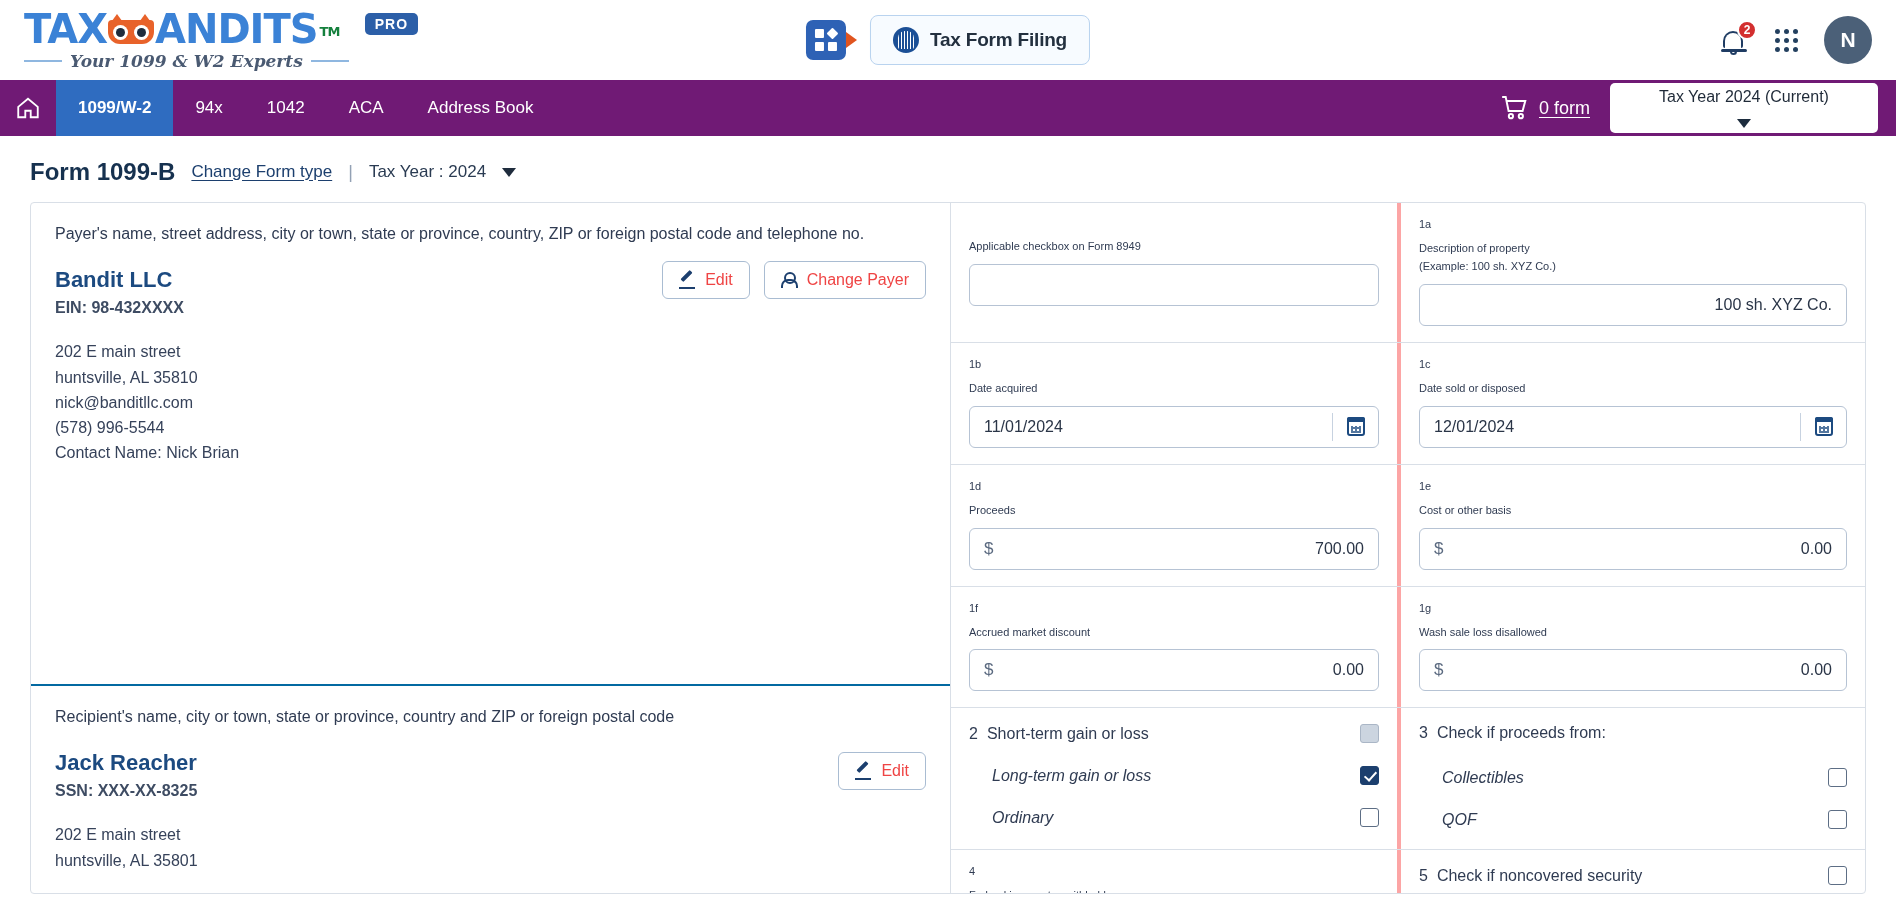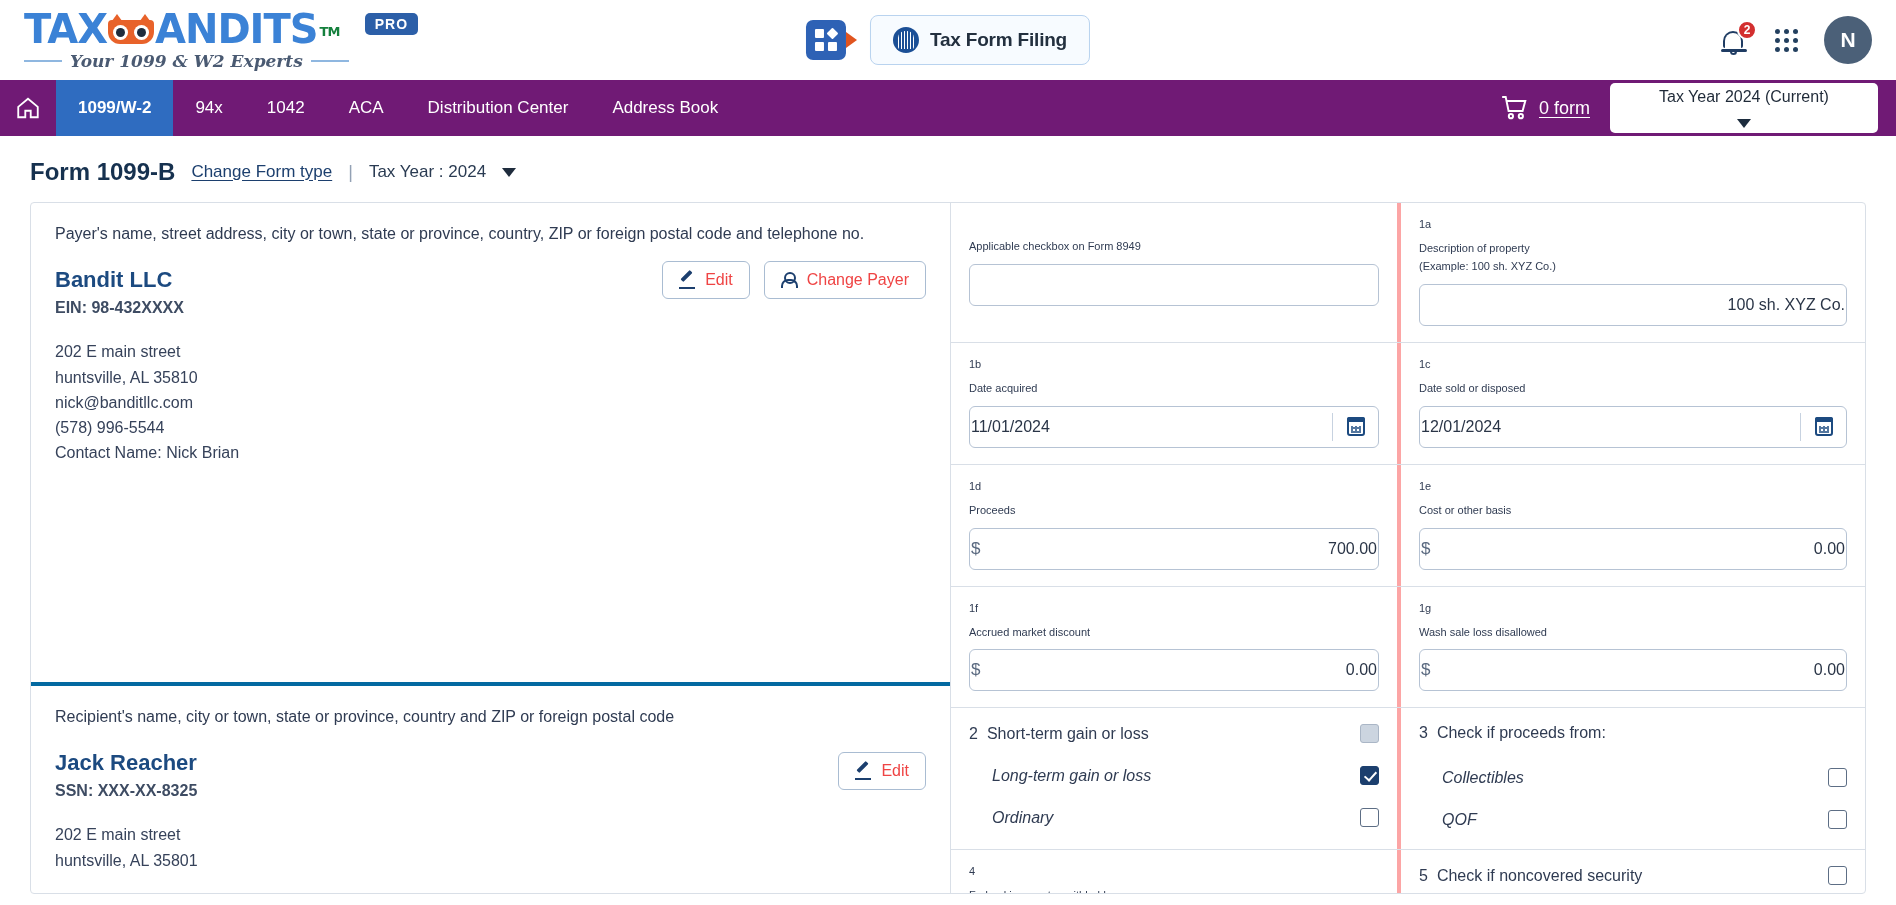--- a/index.html
+++ b/index.html
@@ -298,21 +298,21 @@
     overflow: hidden;
   }
   .left-col {
     width: 920px;
     border-right: 1px solid #d9dfe7;
     display: flex; flex-direction: column;
   }
   .right-col { flex: 1; display: flex; flex-direction: column; }
 
   .party-block { padding: 20px 24px; position: relative; }
-  .party-block.payer { border-bottom: 4px solid #0369a1; height: 540px; }
+  .party-block.payer { border-bottom: 2px solid #0369a1; height: 540px; }
   .party-caption { font-size: 16px; color: #2f3b52; line-height: 1.4; }
   .party-name {
     font-size: 22px; font-weight: 700; color: #1c4a80;
     margin-top: 22px;
   }
   .party-id { font-size: 16px; font-weight: 600; color: #3e4c63; margin-top: 6px; }
   .party-lines { margin-top: 22px; font-size: 16px; line-height: 1.58; color: #36425a; }
   .party-btns {
     position: absolute;
     right: 24px;
@@ -367,21 +367,21 @@
     line-height: 1.45;
     display: flex; gap: 8px; flex-direction: column;
   }
   .fnum { color: #2f3b52; }
   .finput {
     margin-top: 9px;
     height: 42px;
     border: 1px solid #b6c3d4;
     border-radius: 6px;
     display: flex; align-items: center;
-    padding: 0 1px;
+    padding: 0 14px;
     font-size: 16px;
     background: #fff;
     color: #2a3547;
     position: relative;
   }
   .finput.money { justify-content: space-between; }
   .dollar { color: #5b6a80; font-size: 17px; }
   .fval { color: #2a3547; }
   .fval.right { margin-left: auto; }
   .cal-icon {
@@ -520,23 +520,20 @@
   <div class="nav-item">
     <span>94x</span>
   </div>
   <div class="nav-item">
     <span>1042</span>
   </div>
   <div class="nav-item">
     <span>ACA</span>
   </div>
   <div class="nav-item">
-    <span>Distribution Center</span>
-  </div>
-  <div class="nav-item">
     <span>Address Book</span>
   </div>
 
   <div class="nav-right">
     <div class="cart-link">
       <svg width="28" height="26" viewBox="0 0 24 22" fill="none" stroke="#ffffff" stroke-width="1.7">
         <path d="M1 1.5 H4 L6.5 13.5 H18.5 L20.8 5 H5.2"></path>
         <circle cx="8.5" cy="18" r="1.8"></circle>
         <circle cx="17" cy="18" r="1.8"></circle>
       </svg>

